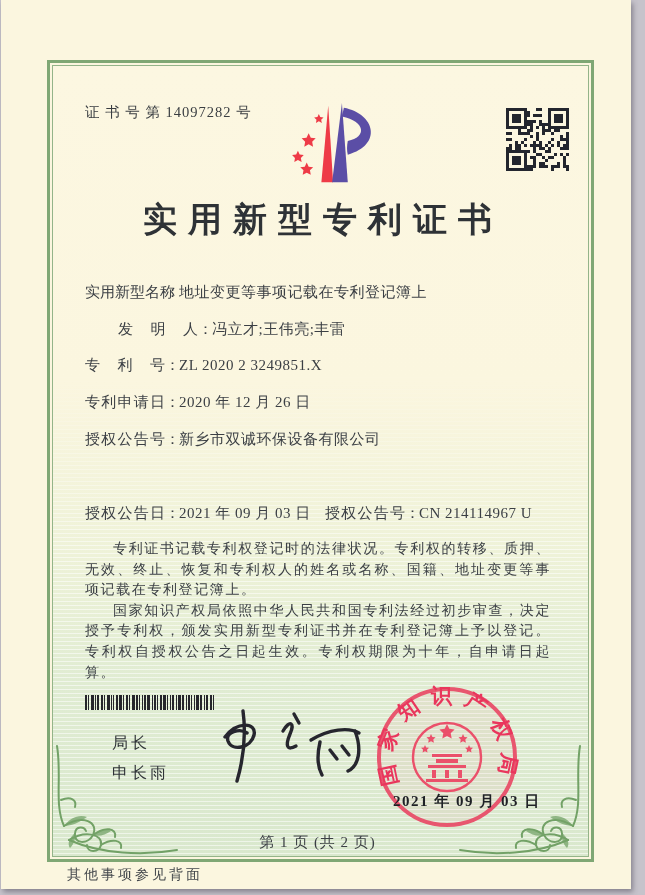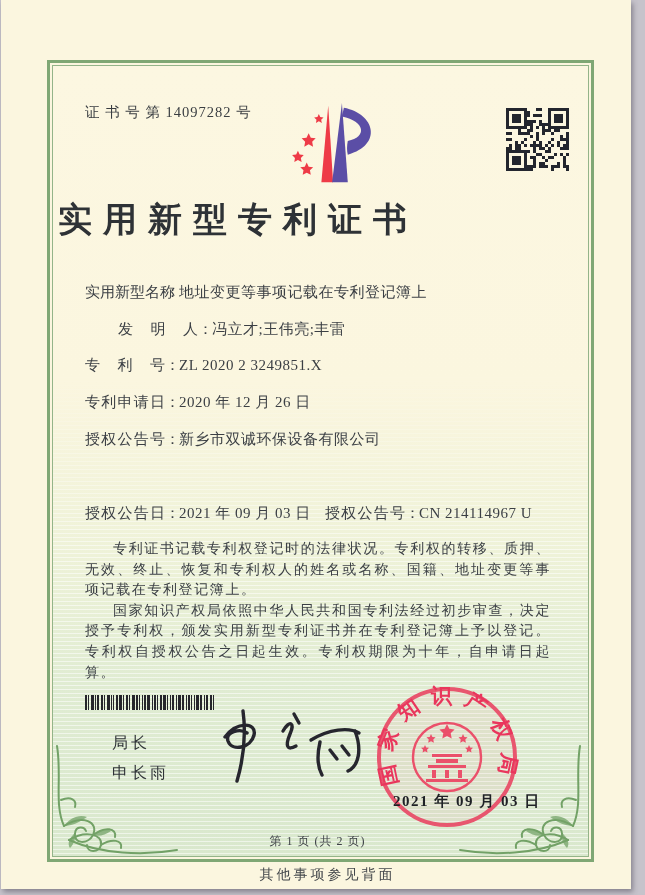--- a/index.html
+++ b/index.html
@@ -39,21 +39,21 @@
   }
   .logo{position:absolute;left:287px;top:100px;width:100px;height:88px;}
   .qr{
     position:absolute;left:505px;top:108px;width:63px;height:63px;
     display:grid;grid-template-columns:repeat(21,1fr);grid-template-rows:repeat(21,1fr);
   }
   .qr div{width:100%;height:100%;}
   .qr .d{background:#23262e;}
   .title{
     position:absolute;left:46px;top:197px;width:541px;
-    text-align:left;font-size:34px;font-weight:600;color:#2e3236;
+    text-align:center;font-size:34px;font-weight:600;color:#2e3236;
     letter-spacing:11px;text-indent:11px;white-space:nowrap;
   }
   .frow{position:absolute;white-space:nowrap;font-size:15px;color:#3b3f44;}
   .flabel{
     display:inline-block;width:80px;vertical-align:bottom;
     text-align:justify;text-align-last:justify;
   }
   .fcolon{display:inline-block;width:14px;}
   .fvalue{letter-spacing:.5px;}
   .body-text{
@@ -68,24 +68,24 @@
   .sig-role{position:absolute;left:111px;top:733px;font-size:16px;color:#2f3337;letter-spacing:3px;}
   .sig-name{position:absolute;left:111px;top:763px;font-size:16px;color:#2f3337;letter-spacing:3px;}
   .signature-svg{position:absolute;left:198px;top:705px;width:176px;height:84px;}
   .seal-svg{position:absolute;left:371px;top:682px;width:150px;height:150px;}
   .seal-date{
     position:absolute;left:392px;top:792px;font-size:15px;color:#1f2126;
     letter-spacing:1.5px;white-space:nowrap;font-weight:600;
   }
   .page-no{
     position:absolute;left:46px;top:833px;width:541px;text-align:center;
-    font-size:12px;color:#3b3f44;letter-spacing:1px;
+    font-size:15px;color:#3b3f44;letter-spacing:1px;
   }
   .back-note{
-    position:absolute;left:46px;top:866px;width:541px;text-align:center;
+    position:absolute;left:46px;top:866px;width:541px;text-align:left;
     font-size:14px;color:#43474b;letter-spacing:3px;text-indent:20px;
   }
   .flourish{position:absolute;width:132px;height:112px;}
   .flourish.bl{left:48px;top:744px;}
   .flourish.br{left:455px;top:744px;transform:scaleX(-1);}
   .smudge{
     position:absolute;left:40px;top:380px;width:60px;height:220px;
     background:radial-gradient(closest-side,rgba(230,160,150,.10),transparent 75%);
   }
 </style>

